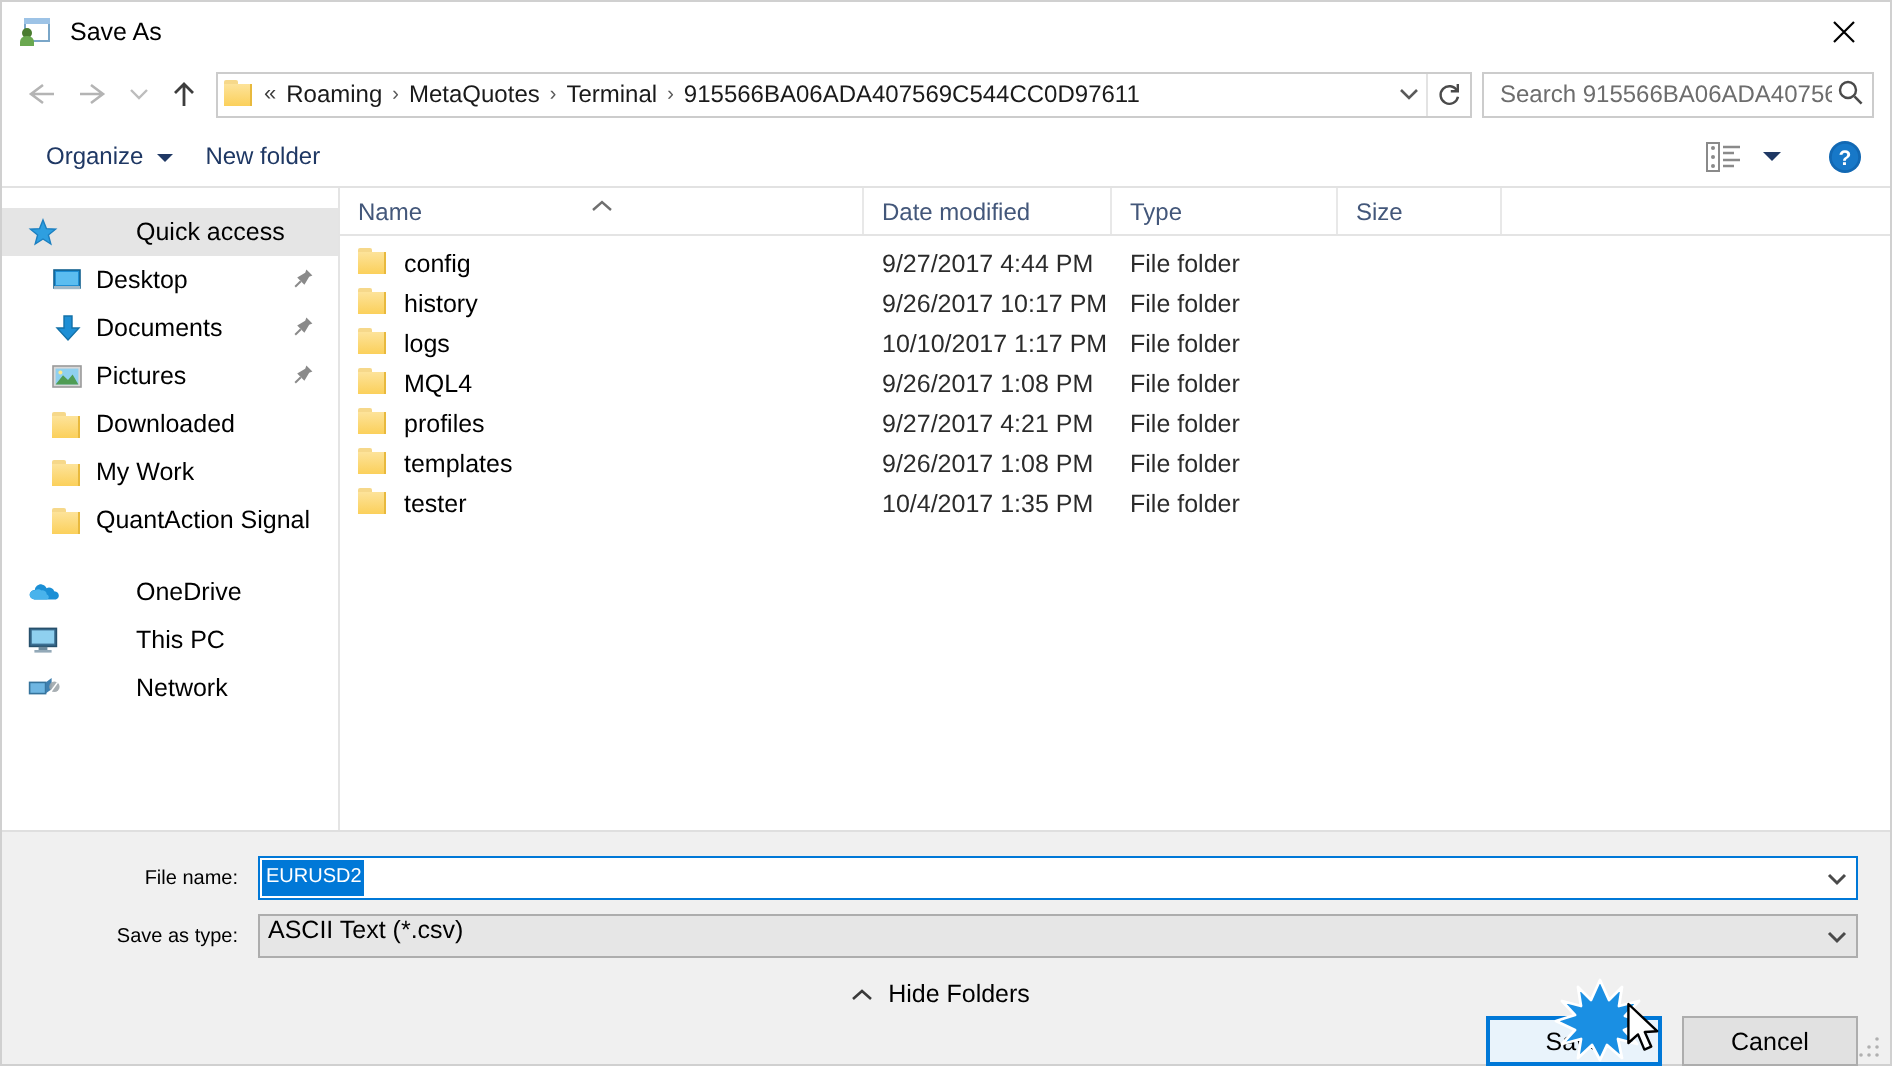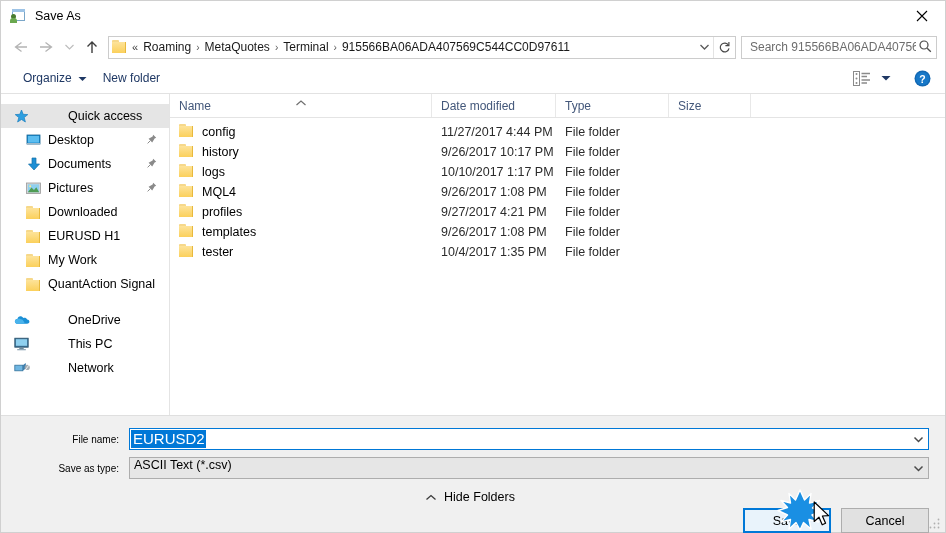--- a/index.html
+++ b/index.html
@@ -214,21 +214,21 @@
   .form-row { display: flex; align-items: center; margin-bottom: 7px; }
   .form-label {
     width: 112px; flex: 0 0 112px; text-align: right; padding-right: 10px;
     font-size: 10px; color: #000;
   }
   #filename-combo {
     flex: 1 1 auto; height: 22px; border: 1px solid #0078d7; background: #fff;
     display: flex; align-items: center; padding-left: 1px;
   }
   #filename-value {
-    background: #0078d7; color: #ffffff; font-size: 15px;
+    background: #0078d7; color: #ffffff; font-size: 10px;
     padding: 1px 1px 2px 2px; line-height: 15px;
   }
   #filetype-combo {
     flex: 1 1 auto; height: 22px; border: 1px solid #adadad; background: #e6e6e6;
     display: flex; padding-left: 4px;
   }
   #filetype-value { font-size: 12.5px; color: #000; }
   .combo-arrow {
     margin-left: auto; width: 20px; display: flex; align-items: center; justify-content: center;
     flex: 0 0 20px; cursor: default;
@@ -453,30 +453,20 @@
         <span class="side-ico">
           <span class="folder-ico">
               <span class="tab"></span>
               <span class="body"></span>
               <span class="face"></span>
             </span>
         </span>
         <span class="side-label">Downloaded</span>
       </div>
 
-      <div class="side-item">
-        <span class="side-ico">
-          <span class="folder-ico">
-              <span class="tab"></span>
-              <span class="body"></span>
-              <span class="face"></span>
-            </span>
-        </span>
-        <span class="side-label">EURUSD H1</span>
-      </div>
 
       <div class="side-item">
         <span class="side-ico">
           <span class="folder-ico">
               <span class="tab"></span>
               <span class="body"></span>
               <span class="face"></span>
             </span>
         </span>
         <span class="side-label">My Work</span>
@@ -556,21 +546,21 @@
       </div>
 
       <div id="rows">
         <div class="row">
           <span class="cell c-name">
             <span class="row-folder-ico">
               <span class="folder-ico"><span class="tab"></span><span class="body"></span><span class="face"></span></span>
             </span>
             <span>config</span>
           </span>
-          <span class="cell c-date">11/27/2017 4:44 PM</span>
+          <span class="cell c-date">9/27/2017 4:44 PM</span>
           <span class="cell c-type">File folder</span>
           <span class="cell c-size"></span>
         </div>
         <div class="row">
           <span class="cell c-name">
             <span class="row-folder-ico">
               <span class="folder-ico"><span class="tab"></span><span class="body"></span><span class="face"></span></span>
             </span>
             <span>history</span>
           </span>

